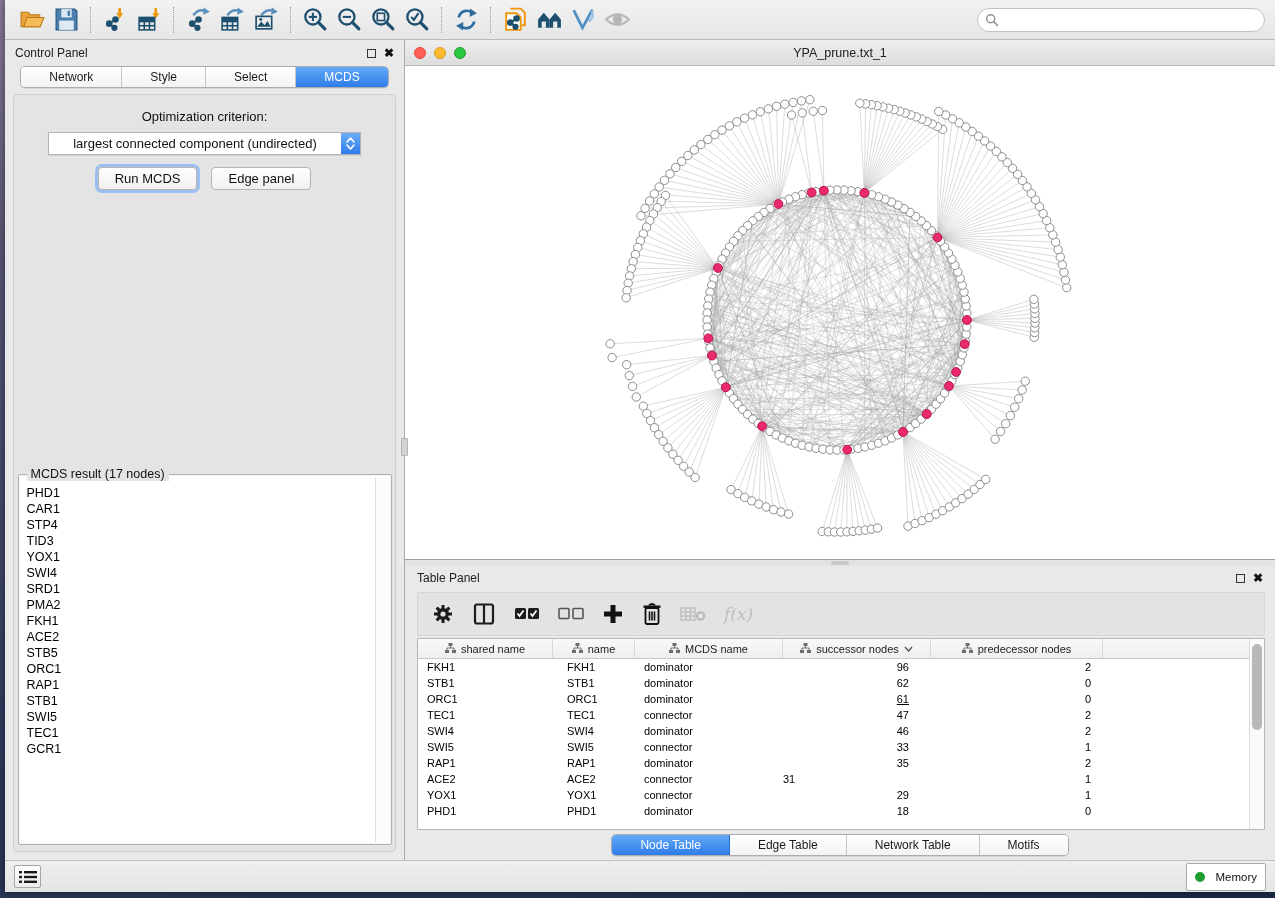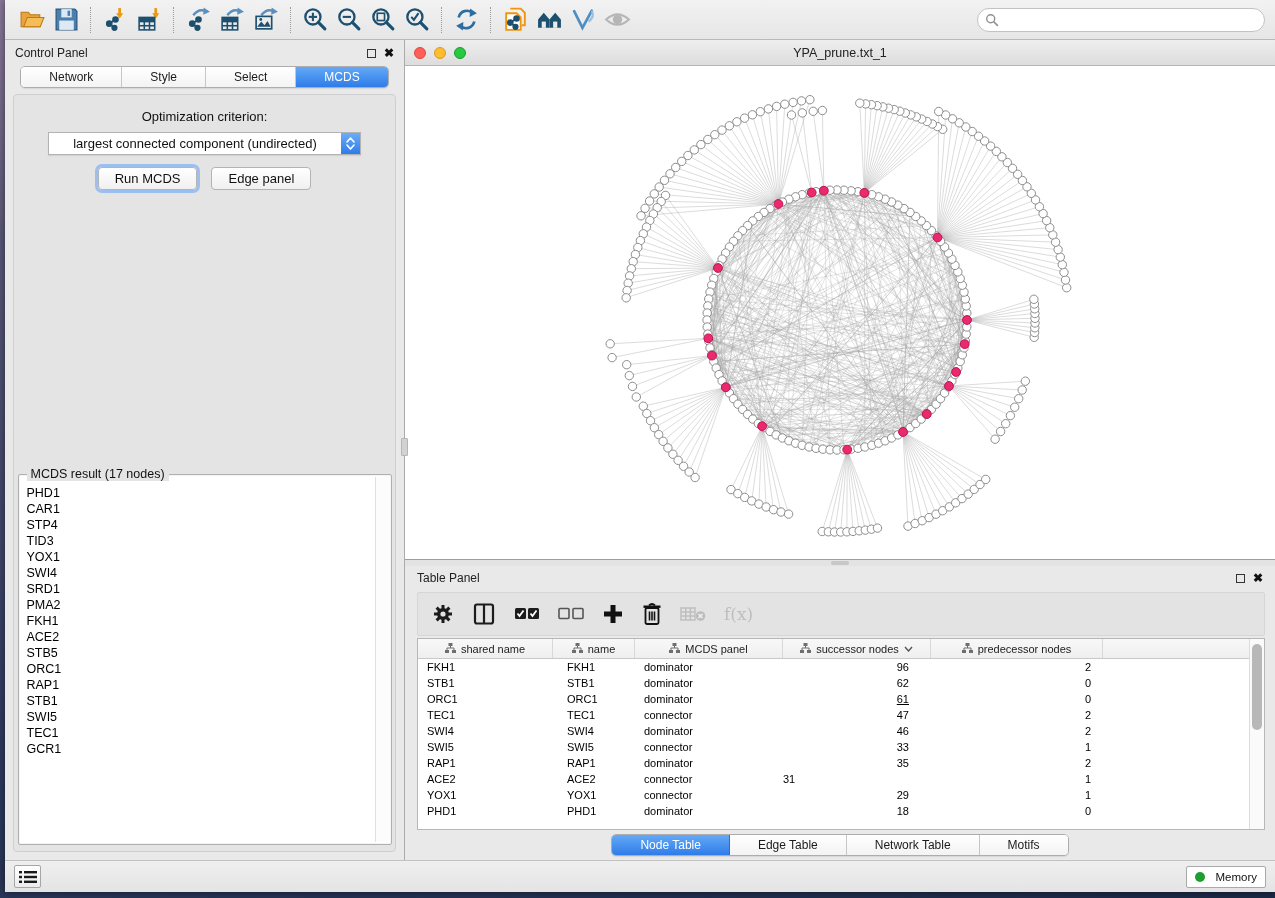--- a/index.html
+++ b/index.html
@@ -92,21 +92,21 @@
   .v-splitter .handle { position:absolute; left:-4px; top:398px; width:7px; height:18px;
     background:#d2d2d2; border:1px solid #b5b5b5; border-radius:1px; z-index:5; }
 
   
   .table-panel { flex:1; background:#e9e9e9; display:flex; flex-direction:column; min-height:0; }
   .tp-header { height:24px; display:flex; align-items:center; padding:0 12px; flex:0 0 auto; }
   .tp-toolbar { height:44px; margin:2px 10px 0 12px; background:#e3e3e3; border:1px solid #d6d6d6;
     border-radius:2px; display:flex; align-items:center; gap:18px; padding:0 14px; flex:0 0 auto; }
   .tp-tool { display:flex; align-items:center; justify-content:center; }
   .tp-tool.disabled { opacity:.5; }
-  .fx-label { font-family:"DejaVu Serif", serif; font-size:17px; color:#9a9a9a; }
+  .fx-label { font-family:"DejaVu Serif", serif; font-style:italic; font-size:17px; color:#9a9a9a; }
 
   .tp-table { flex:1; margin:2px 10px 0 12px; background:#fff; border:1px solid #b7b7b7;
     display:flex; min-height:0; }
   .tbl-main { flex:1; display:flex; flex-direction:column; min-width:0; }
   .tbl-header { height:20px; display:flex; background:linear-gradient(#f8f8f8,#efefef);
     border-bottom:1px solid #c9c9c9; flex:0 0 auto; }
   .th { display:flex; align-items:center; justify-content:center; gap:5px;
     font-size:11px; color:#222; border-right:1px solid #d8d8d8; overflow:hidden; }
   .th:last-child { border-right:none; flex:1; }
   .tbl-rows { flex:1; overflow:hidden; }
@@ -116,21 +116,21 @@
   .tbl-thumb { position:absolute; left:2px; right:2px; top:5px; height:86px;
     background:#b8b8b8; border-radius:5px; }
 
   .tp-tabs { height:30px; display:flex; align-items:center; justify-content:center; flex:0 0 auto; }
 
   
   .status-bar { height:32px; background:linear-gradient(#efefef,#e4e4e4); border-top:1px solid #c2c2c2;
     display:flex; align-items:center; padding:0 9px; flex:0 0 auto; }
   .list-btn { width:27px; height:23px; background:linear-gradient(#ffffff,#ececec);
     border:1px solid #a6a6a6; border-radius:2px; display:flex; align-items:center; justify-content:center; }
-  .memory-btn { margin-left:auto; height:22px; background:#fff; border:1px solid #a9a9a9;
+  .memory-btn { margin-left:auto; height:28px; background:#fff; border:1px solid #a9a9a9;
     border-radius:2px; display:flex; align-items:center; gap:10px; padding:0 8px; font-size:11.5px; color:#111; }
   .mem-dot { width:10px; height:10px; border-radius:50%; background:#1d9e2f; }
 </style>
 </head>
 <body>
 
 <div class="app-window">
 
   <div class="toolbar">
     <div id="tb-icons" style="display:flex;align-items:center;">
@@ -1437,21 +1437,21 @@
                 </div>
                 <div class="th" style="width: 148px; flex: 0 0 148px;">
                   <svg width="11" height="11" viewBox="0 0 11 11">
                     <g fill="#6e6e6e">
                       <rect x="3.5" y="0" width="4" height="3"></rect>
                       <rect x="0" y="7" width="4" height="3"></rect>
                       <rect x="7" y="7" width="4" height="3"></rect>
                     </g>
                     <path d="M5.5,3 v2 M2,7 V5 h7 v2" stroke="#6e6e6e" stroke-width="1" fill="none"></path>
                   </svg>
-                  <span>MCDS panel</span>
+                  <span>MCDS name</span>
                 </div>
                 <div class="th" style="width: 148px; flex: 0 0 148px;">
                   <svg width="11" height="11" viewBox="0 0 11 11">
                     <g fill="#6e6e6e">
                       <rect x="3.5" y="0" width="4" height="3"></rect>
                       <rect x="0" y="7" width="4" height="3"></rect>
                       <rect x="7" y="7" width="4" height="3"></rect>
                     </g>
                     <path d="M5.5,3 v2 M2,7 V5 h7 v2" stroke="#6e6e6e" stroke-width="1" fill="none"></path>
                   </svg>

